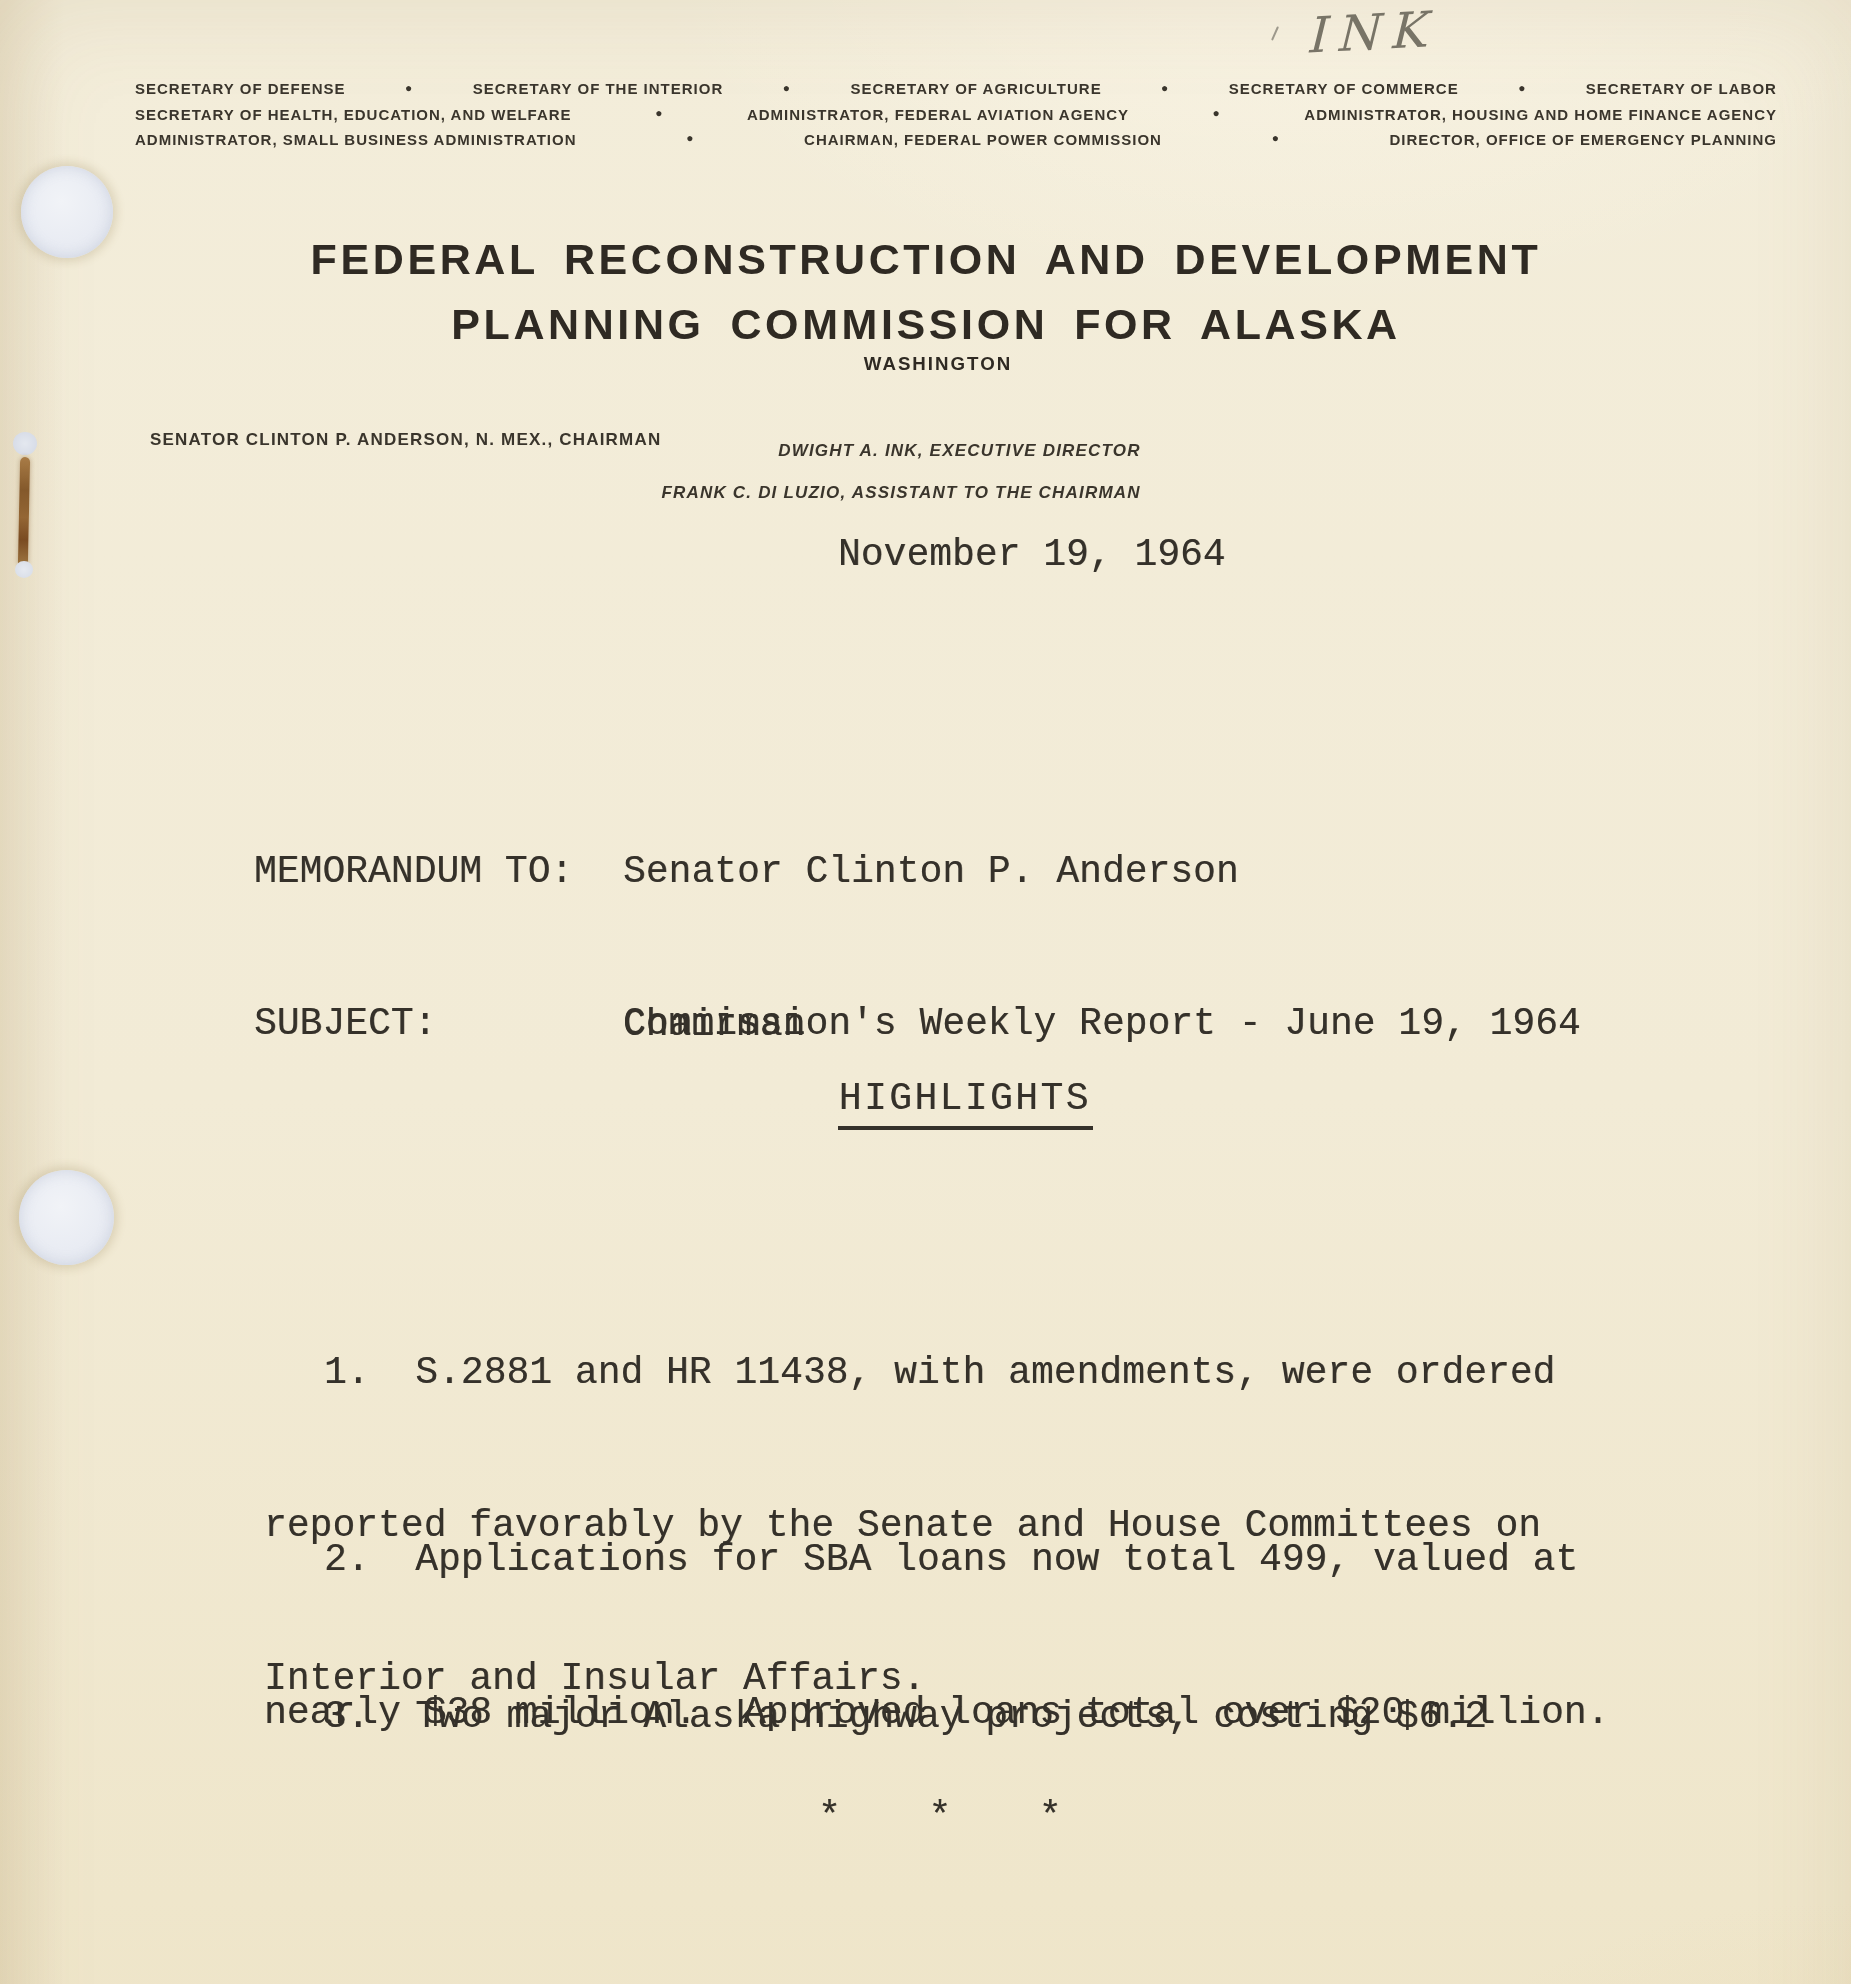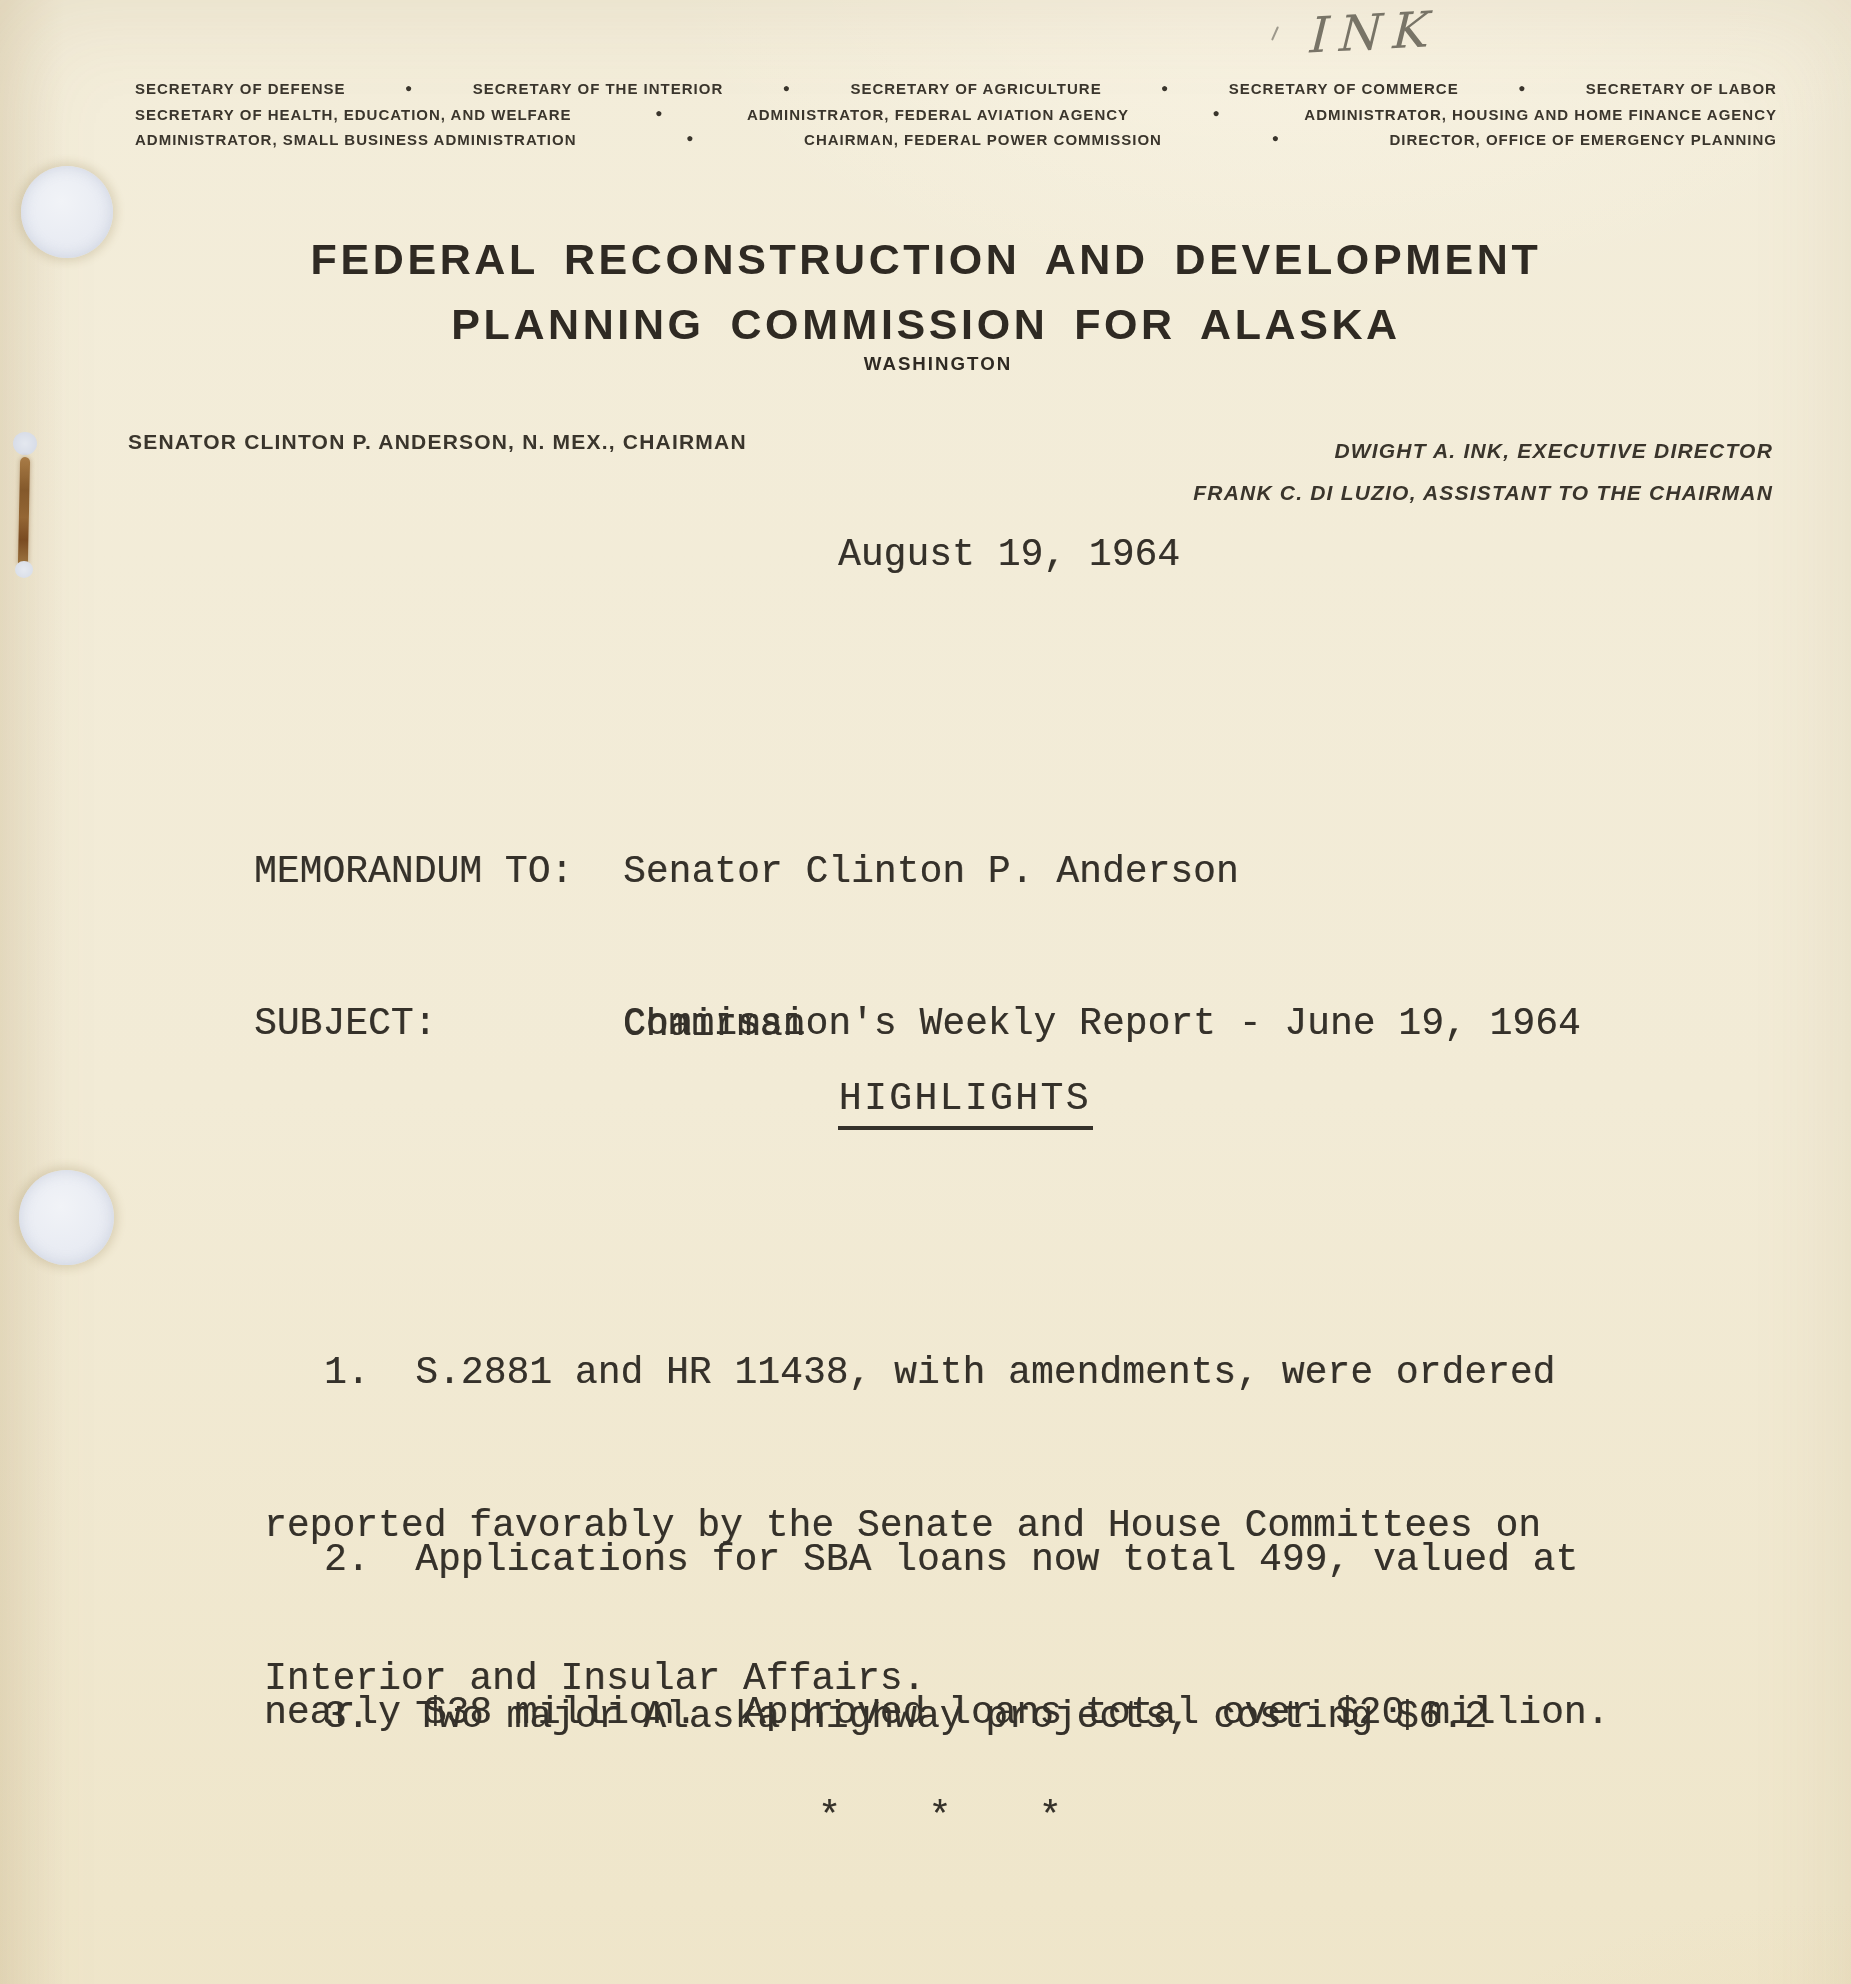--- a/index.html
+++ b/index.html
@@ -93,27 +93,26 @@
     color: #2f2a23;
     font-weight: bold;
     white-space: nowrap;
   }
   .title-line-1 { top: 235px;  font-size: 43px; letter-spacing: 3.6px; word-spacing: 10.3px; }
   .title-line-2 { top: 300px;  font-size: 43px; letter-spacing: 3.6px; word-spacing: 10.3px; }
   .city-line    { top: 353px;  font-size: 18.7px;  letter-spacing: 2px; margin-left: 24px; }
 
   .officials {
     position: absolute;
-    left: 128px; right: 79px; top: 430px;
+    left: 150px; right: 79px; top: 430px;
     display: flex;
-    justify-content: space-between;
     align-items: flex-start;
     color: #3a352c;
     font-weight: bold;
-    font-size: 21px;
+    font-size: 17px;
     letter-spacing: 1.2px;
     white-space: nowrap;
   }
   .officials-right { text-align: right; line-height: 42px; font-style: italic; }
 
   
   .tw {
     position: absolute;
     font-family: "Liberation Mono", monospace;
     font-size: 38px;
@@ -193,21 +192,21 @@
   <div class="city-line">WASHINGTON</div>
 
   <div class="officials">
     <span>SENATOR CLINTON P. ANDERSON, N. MEX., CHAIRMAN</span>
     <span class="officials-right">
       <span style="display:block">DWIGHT A. INK, EXECUTIVE DIRECTOR</span>
       <span style="display:block">FRANK C. DI LUZIO, ASSISTANT TO THE CHAIRMAN</span>
     </span>
   </div>
 
-  <div class="tw date-line">August 19, 1964</div>
+  <div class="tw date-line">November 19, 1964</div>
 
   <div class="tw memo-block">
     <div class="memo-row">
       <span class="memo-label">MEMORANDUM TO:</span>
       <span>Senator Clinton P. Anderson</span>
     </div>
     <div class="memo-row">
       <span class="memo-label"></span>
       <span>Chairman</span>
     </div>

